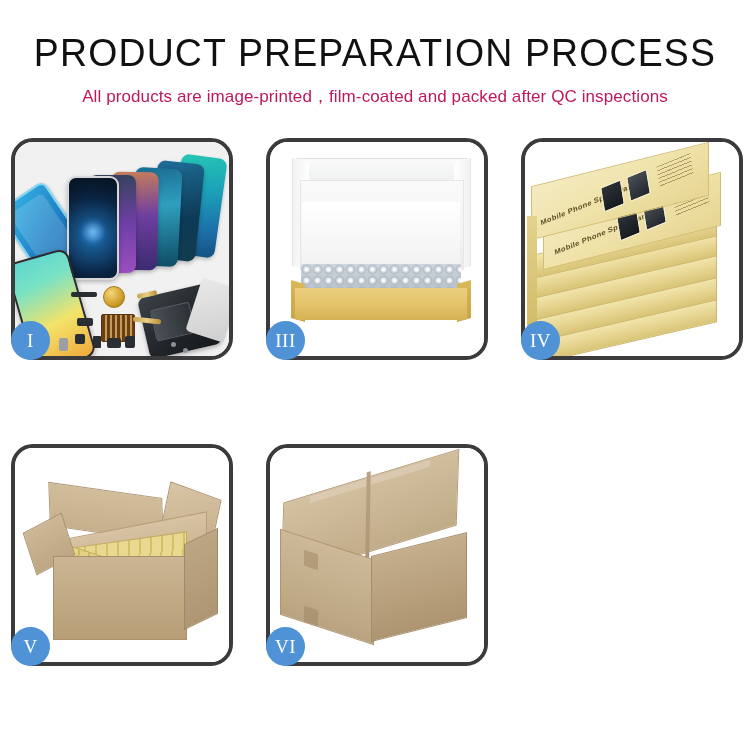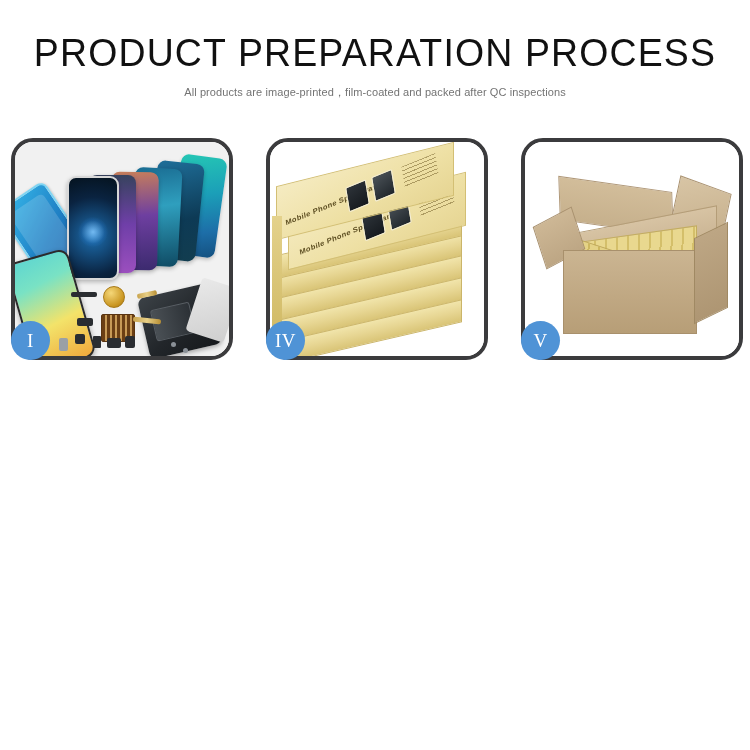--- a/index.html
+++ b/index.html
@@ -37,23 +37,23 @@
     letter-spacing: 1.2px;
     color: #111111;
     line-height: 1.05;
     transform: scaleX(0.96);
     white-space: nowrap;
   }
   .subtitle {
     margin: 0;
     padding-top: 11px;
     font-family: "Liberation Sans", sans-serif;
-    font-size: 11px;
+    font-size: 17px;
     font-weight: 400;
-    color: #737373;
+    color: #be185d;
     letter-spacing: 0.1px;
     white-space: nowrap;
   }
 
   
   .grid {
     position: absolute;
     top: 138px;
     left: 11px;
     width: 728px;
@@ -428,20 +428,36 @@
           <div class="chip" style="left:44px;top:196px;width:9px;height:13px;background:#9aa0a6;"></div>
           <div class="chip" style="left:156px;top:200px;width:5px;height:5px;border-radius:50%;background:#8a9097;"></div>
           <div class="chip" style="left:168px;top:206px;width:5px;height:5px;border-radius:50%;background:#8a9097;"></div>
           <div style="position:absolute;left:178px;top:140px;width:40px;height:56px;background:linear-gradient(150deg,#e9e9e9,#cfcfcf);border-radius:4px;transform:rotate(18deg);"></div>
         </div>
       </div>
       <div class="badge">I</div>
     </div>
 
 
+    <div class="panel">
+      <div class="panel-clip">
+        <div class="scene-box3">
+          <div class="b3-lid-back"></div>
+          <div class="b3-lid-l"></div>
+          <div class="b3-lid-r"></div>
+          <div class="b3-inner"></div>
+          <div class="b3-foam"></div>
+          <div class="b3-bubbles"></div>
+          <div class="b3-left-flap"></div>
+          <div class="b3-right-flap"></div>
+          <div class="b3-front"></div>
+        </div>
+      </div>
+      <div class="badge">III</div>
+    </div>
 
     <div class="panel">
       <div class="panel-clip">
         <div class="scene-stack">
 
           <div class="stack-layer" style="left:4px;top:178px;width:186px;height:22px;transform:skewY(-13deg);"></div>
           <div class="stack-layer" style="left:4px;top:156px;width:186px;height:22px;transform:skewY(-13deg);"></div>
           <div class="stack-layer" style="left:4px;top:134px;width:186px;height:22px;transform:skewY(-13deg);"></div>
           <div class="stack-layer" style="left:4px;top:112px;width:186px;height:22px;transform:skewY(-13deg);"></div>
           <div class="stack-layer" style="left:4px;top:92px;width:186px;height:22px;transform:skewY(-13deg);"></div>
@@ -475,15 +491,29 @@
           <div class="co-contents"></div>
           <div class="co-contents2"></div>
           <div class="co-flap-left"></div>
           <div class="co-body"></div>
           <div class="co-right"></div>
         </div>
       </div>
       <div class="badge">V</div>
     </div>
 
+    <div class="panel">
+      <div class="panel-clip">
+        <div class="scene-carton-closed">
+          <div class="cc-top"></div>
+          <div class="cc-tape"></div>
+          <div class="cc-seam"></div>
+          <div class="cc-front-l"></div>
+          <div class="cc-front-r"></div>
+          <div class="cc-tab" style="left:34px;top:104px;transform:skewY(18deg);"></div>
+          <div class="cc-tab" style="left:34px;top:160px;transform:skewY(18deg);"></div>
+        </div>
+      </div>
+      <div class="badge">VI</div>
+    </div>
 
   </div>
 </div>
 
 </body></html>

